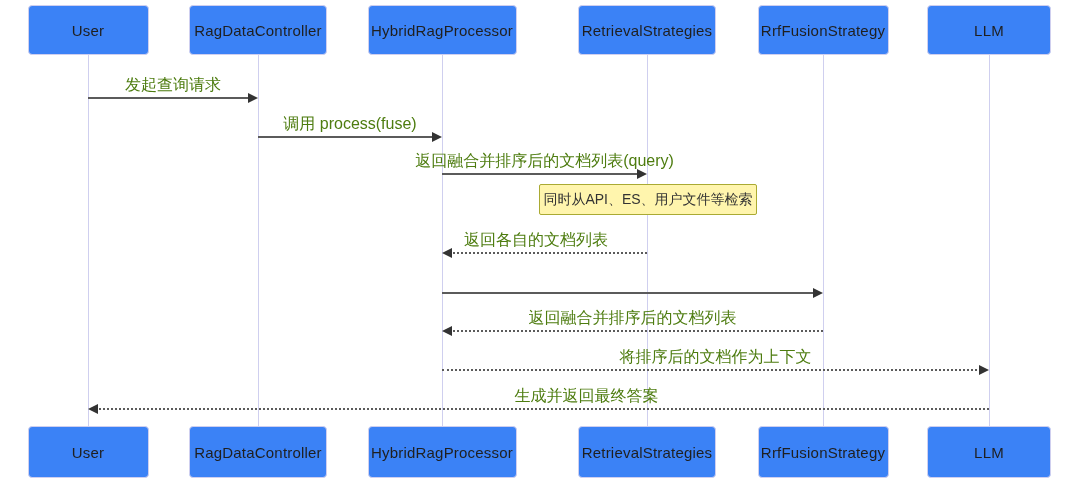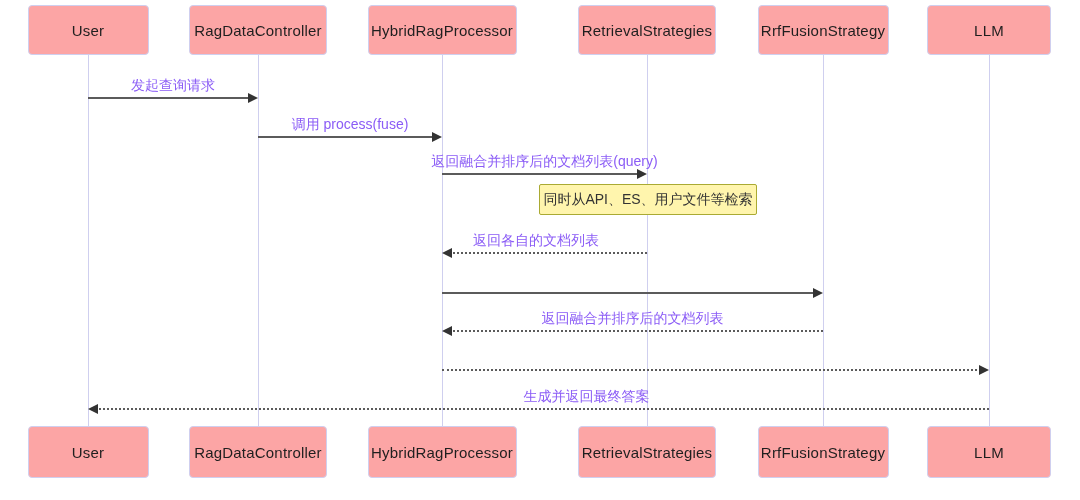--- a/index.html
+++ b/index.html
@@ -11,21 +11,21 @@
   #canvas {
     position: relative;
     width: 1080px;
     height: 500px;
     background: #ffffff;
     overflow: hidden;
   }
   .actor-box {
     position: absolute;
     box-sizing: border-box;
-    background: #fca5a5;
+    background: #3b82f6;
     border: 1px solid #cfcfef;
     border-radius: 4px;
     display: flex;
     align-items: center;
     justify-content: center;
     font-size: 15px;
     color: #1f1f1f;
     letter-spacing: 0.2px;
   }
   .lifeline {
@@ -45,22 +45,22 @@
     height: 0;
     border-top: 5px solid transparent;
     border-bottom: 5px solid transparent;
   }
   .arrowhead.right { border-left: 10px solid #333333; }
   .arrowhead.left  { border-right: 10px solid #333333; }
   .msg-label {
     position: absolute;
     transform: translateX(-50%);
     white-space: nowrap;
-    font-size: 14px;
-    color: #8b5cf6;
+    font-size: 16px;
+    color: #4d7c0f;
     line-height: 18px;
   }
   .note-box {
     position: absolute;
     box-sizing: border-box;
     background: #fff5ad;
     border: 1px solid #aaaa33;
     border-radius: 2px;
     display: flex;
     align-items: center;
@@ -128,17 +128,18 @@
     <div class="msg-line dashed" style="left: 450px; width: 197px; top: 252px;"></div>
     <div class="arrowhead left" style="left: 442px; top: 248px;"></div>
     <div class="msg-label" style="left: 536px; top: 231px; text-align: right;">返回各自的文档列表</div>
     <div class="msg-line solid" style="left: 442px; width: 373px; top: 292px;"></div>
     <div class="arrowhead right" style="left: 813px; top: 288px;"></div>
     <div class="msg-line dashed" style="left: 450px; width: 373px; top: 330px;"></div>
     <div class="arrowhead left" style="left: 442px; top: 326px;"></div>
     <div class="msg-label" style="left: 632.5px; top: 309px;">返回融合并排序后的文档列表</div>
     <div class="msg-line dashed" style="left: 442px; width: 539px; top: 369px;"></div>
     <div class="arrowhead right" style="left: 979px; top: 365px;"></div>
+    <div class="msg-label" style="left: 715.5px; top: 348px;">将排序后的文档作为上下文</div>
     <div class="msg-line dashed" style="left: 96px; width: 893px; top: 408px;"></div>
     <div class="arrowhead left" style="left: 88px; top: 404px;"></div>
     <div class="msg-label" style="left: 538.5px; top: 387px; margin-left: 48px;">生成并返回最终答案</div>
     <div class="note-box" style="left: 539px; top: 184px; width: 218px; height: 31px;">同时从API、ES、用户文件等检索</div>
   </div>
 
 </body></html>

